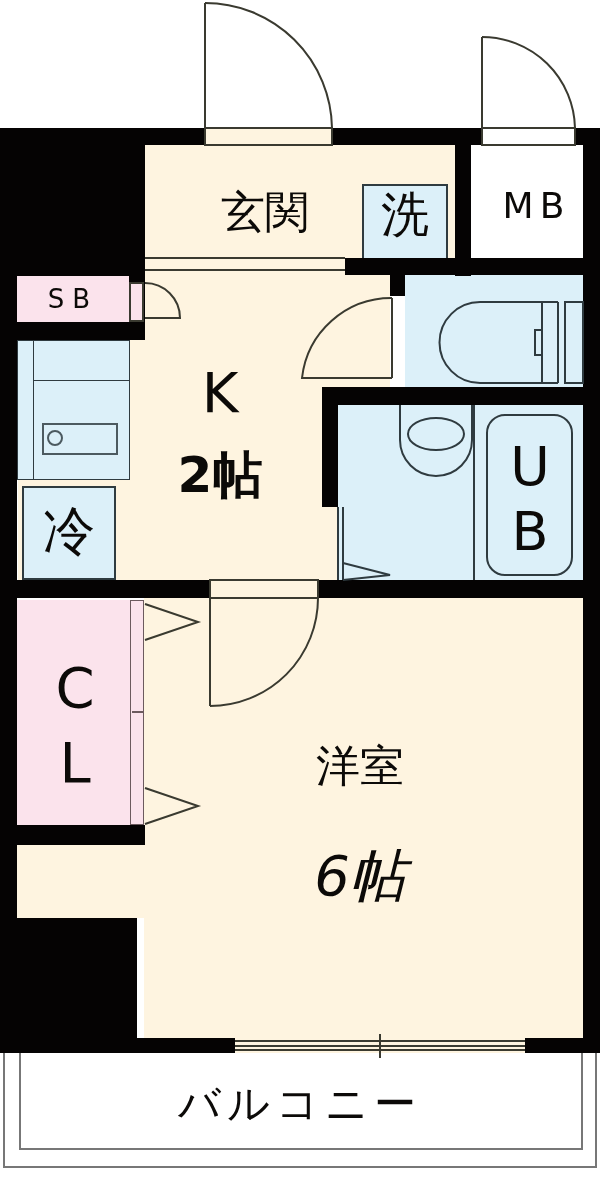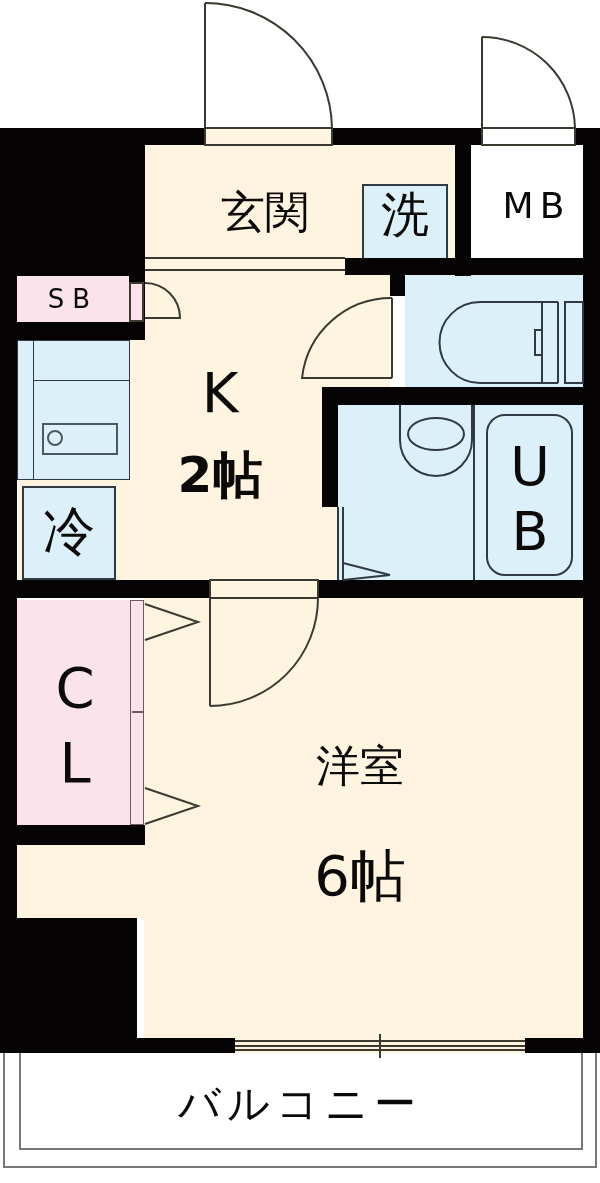--- a/index.html
+++ b/index.html
@@ -50,21 +50,21 @@
 <div class="lbl" style="left:490px;top:505px;width:80px;font-size:54px;">B</div>
 
 <div class="room pink" style="left:17px;top:600px;width:113px;height:225px;"></div>
 <div class="abs pink" style="left:130px;top:600px;width:14px;height:225px;border:1px solid #6c5a5e;box-sizing:border-box;"></div>
 <div class="lbl" style="left:30px;top:660px;width:90px;font-size:56px;">C</div>
 <div class="lbl" style="left:30px;top:735px;width:90px;font-size:56px;">L</div>
 
 <div class="room cream" style="left:144px;top:598px;width:440px;height:440px;"></div>
 <div class="room cream" style="left:17px;top:845px;width:130px;height:73px;"></div>
 <div class="lbl" style="left:270px;top:744px;width:180px;font-size:44px;">洋室</div>
-<div class="lbl" style="left:280px;top:848px;width:160px;font-size:56px;">6帖</div>
+<div class="lbl" style="left:280px;top:848px;width:160px;font-size:56px;font-style:italic;">6帖</div>
 
 <div class="wall" style="left:0;top:128px;width:600px;height:17px;"></div>
 <div class="wall" style="left:0;top:128px;width:17px;height:925px;"></div>
 <div class="wall" style="left:583px;top:128px;width:17px;height:925px;"></div>
 <div class="wall" style="left:0;top:128px;width:145px;height:148px;"></div>
 <div class="wall" style="left:0;top:322px;width:145px;height:18px;"></div>
 <div class="wall" style="left:129px;top:276px;width:16px;height:64px;background:#050303;"></div>
 <div class="wall" style="left:455px;top:128px;width:16px;height:148px;"></div>
 <div class="wall" style="left:345px;top:258px;width:255px;height:17px;"></div>
 <div class="wall" style="left:390px;top:258px;width:15px;height:38px;"></div>

